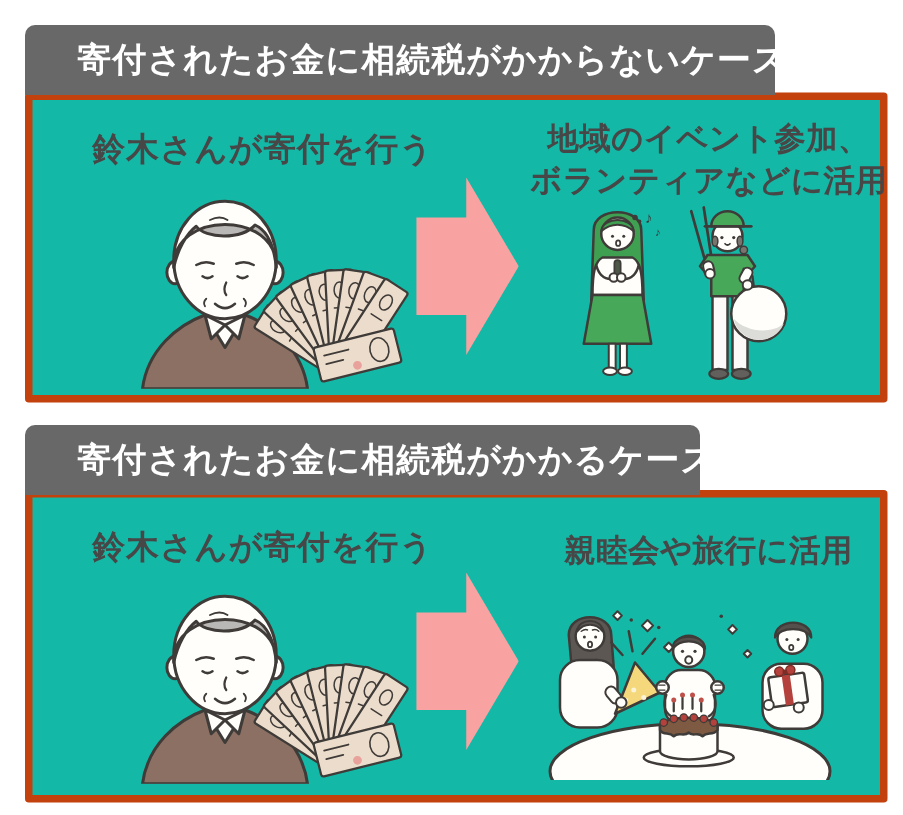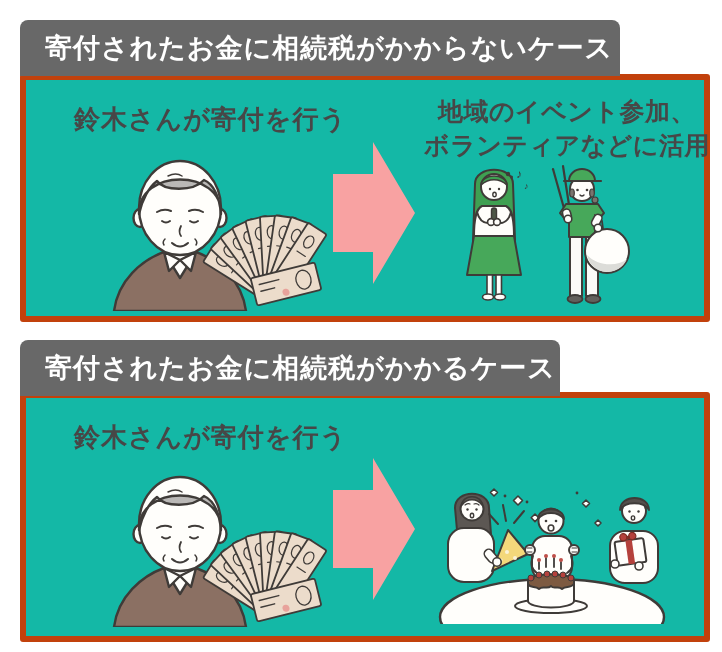--- a/index.html
+++ b/index.html
@@ -12,21 +12,21 @@
     font-family: "Liberation Sans", "DejaVu Sans", sans-serif;
   }
   .case-header {
     position: absolute;
     background: #686868;
     color: #ffffff;
     font-weight: 700;
     font-size: 27px;
     line-height: 56px;
     height: 56px;
-    padding-left: 25px;
+    padding-left: 42px;
     letter-spacing: 1px;
     border-radius: 8px 8px 0 0;
     z-index: 2;
     white-space: nowrap;
   }
   .case-box {
     position: absolute;
     border: 6px solid #c2410c;
     background: #14b8a6;
     border-radius: 3px;
@@ -298,20 +298,24 @@
       </g>
     </svg>
   </div>
 
   <div class="arrow" style="left:307px; top:60px;">
     <svg width="82" height="142" viewBox="0 0 82 142">
       <polygon points="0,32 40,32 40,0 82,71 40,142 40,110 0,110" fill="#f8a2a2"></polygon>
     </svg>
   </div>
 
+  <div class="use-label" style="left:396px; top:26px; width:290px;">
+    <div>親睦会や旅行に活用</div>
+    <div></div>
+  </div>
 
   <div class="illustration" style="left:408px; top:76px;">
     <svg width="237" height="150" viewBox="0 0 237 150">
       <g stroke="#3f3b38" stroke-width="2" stroke-linecap="round" stroke-linejoin="round">
         <g>
           <path d="M21,34 C21,15 55,15 55,34 L57,60 C51,56 47,58 43,54 C37,60 27,58 23,56 Z" fill="#5c5753"></path>
           <rect x="14" y="54" width="46" height="54" rx="16" fill="#fffefb"></rect>
           <circle cx="38" cy="35" r="11.5" fill="#fffefb"></circle>
           <path d="M28,31 C28,20 48,20 48,31 C43,24 33,24 28,31 Z" fill="#5c5753" stroke-width="1.6"></path>
           <circle cx="33.5" cy="35.5" r="1.2" fill="#3f3b38" stroke="none"></circle>

